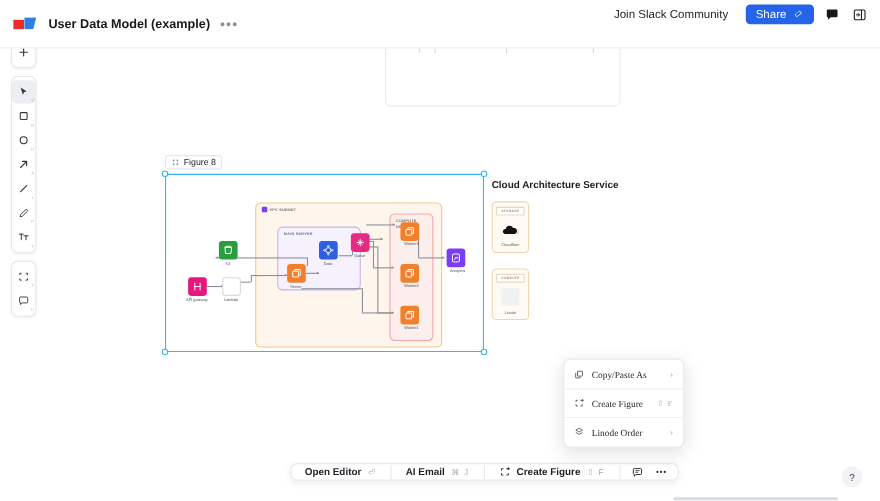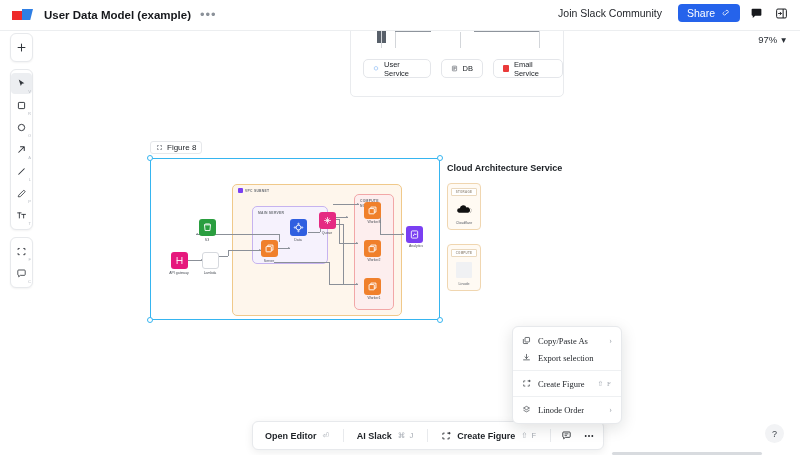--- a/index.html
+++ b/index.html
@@ -7,21 +7,21 @@
   body {
     font-family: "Liberation Sans", sans-serif;
     background: #ffffff;
     color: #1a1a1a;
     font-size: 11px;
     position: relative;
   }
 
   
   .topbar {
-    position: absolute; top: 0; left: 0; width: 800px; height: 31px;
+    position: absolute; top: 0; left: 0; width: 800px; height: 44px;
     background: #ffffff; border-bottom: 1px solid #eceef0;
     display: flex; align-items: center; z-index: 40;
   }
   .logo { margin-left: 12px; width: 22px; height: 12px; position: relative; }
   .logo .l1 { position:absolute; left:0; top:2px; width:10px; height:9px; background:#ee2b2b; clip-path: polygon(0 0,100% 0,100% 100%,0 100%); }
   .logo .l2 { position:absolute; left:10px; top:0px; width:11px; height:11px; background:#2f7fe4; clip-path: polygon(0 0,100% 0,75% 100%,0 100%); }
   .doc-title { margin-left: 10px; font-size: 11.5px; font-weight: 600; color: #16181c; }
   .title-dots { margin-left: 9px; color: #8b9199; font-size: 13px; letter-spacing: 1px; cursor: pointer; line-height: 6px; }
 
   .segmented {
@@ -124,21 +124,21 @@
     box-shadow: 0 4px 16px rgba(16,20,26,0.13); padding:5px 0; z-index:60;font-family:Liberation Serif, serif;
   }
   .ctxitem { height:17px; display:flex; align-items:center; padding:0 9px; font-size:8.5px; color:#1d2126; cursor:pointer; gap:7px; }
   .ctxitem .cilbl { flex:1; }
   .ctxitem .cisc { font-size:7px; color:#a5abb3; letter-spacing:1px; }
   .ctxitem .cichev { color:#9aa0a8; font-size:8px; }
   .ctxsep { height:1px; background:#eef0f2; margin:4px 0; }
 
   
   .bottombar {
-    position:absolute; left:252px; top:421px; height:29px;
+    position:absolute; left:264px; top:421px; height:16px;
     background:#fff; border:1px solid #e7e9ec; border-radius:6px;
     box-shadow: 0 2px 8px rgba(16,20,26,0.08);
     display:flex; align-items:center; padding:0 5px; gap:3px; z-index:55;
   }
   .bbtn { height:17px; padding:0 7px; border-radius:4px; display:flex; align-items:center; gap:6px; font-size:9px; font-weight:600; color:#1d2126; cursor:pointer; }
   .bbtn .sc { font-size:7.5px; font-weight:400; color:#a5abb3; letter-spacing:1px; }
   .bdiv { width:1px; height:13px; background:#e8eaed; margin:0 3px; }
   .bico { width:19px; height:17px; display:flex; align-items:center; justify-content:center; border-radius:4px; cursor:pointer; color:#1d2126; }
 
   .helpbtn {
@@ -269,39 +269,20 @@
 
     <div class="seqmsg" style="left:18px; top:8px; width:144px;"></div>
     <div class="ah" style="left:160px; top:6.4px;"></div>
     <div class="seqlabel" style="left:56px; top:4.5px;">Send welcome email</div>
 
     <div class="seqmsg" style="left:18px; top:25px; width:144px;"></div>
     <div class="ahl" style="left:18px; top:23.4px;"></div>
     <div class="seqlabel" style="left:54px; top:21.5px;">Email sent confirmation</div>
   </div>
 
-  <div class="legendrow">
-    <div class="legbtn">
-      <svg width="7" height="7" viewBox="0 0 16 16">
-          <path d="M8 2.4l4.4 2.5v5.2L8 12.6 3.6 10.1V4.9z" fill="none" stroke="#7fb3f5" stroke-width="1.6"></path>
-        </svg>
-      <span>User Service</span>
-    </div>
-    <div class="legbtn">
-      <svg width="7" height="7" viewBox="0 0 16 16" fill="none" stroke="#4b5058" stroke-width="1.3">
-          <rect x="3.2" y="2.6" width="9.6" height="10.8" rx="1.2"></rect>
-          <path d="M5.2 5.6h5.6M5.2 8h5.6M5.2 10.4h3.4"></path>
-        </svg>
-      <span>DB</span>
-    </div>
-    <div class="legbtn">
-      <span style="width:7px;height:7px;background:#ea3a3a;border-radius:1px;display:inline-block;"></span>
-      <span>Email Service</span>
-    </div>
-  </div>
 </div>
 
 <div class="figtag">
   <svg width="7" height="7" viewBox="0 0 16 16" fill="none" stroke="#4b5058" stroke-width="1.5" stroke-linecap="round">
     <path d="M3.4 5.4V3.6h1.8M10.8 3.6h1.8v1.8M12.6 10.6v1.8h-1.8M5.2 12.4H3.4v-1.8"></path>
   </svg>
   <span>Figure 8</span>
 </div>
 
 <div class="figframe">
@@ -467,26 +448,20 @@
 
 <div class="ctxmenu">
   <div class="ctxitem">
     <svg width="9" height="9" viewBox="0 0 16 16" fill="none" stroke="#3b4046" stroke-width="1.3">
         <rect x="5.4" y="2.6" width="8" height="8" rx="1"></rect>
         <path d="M10.6 13.4H3.4a1 1 0 01-1-1V5.4"></path>
       </svg>
     <span class="cilbl">Copy/Paste As</span>
     <span class="cichev">›</span>
   </div>
-  <div class="ctxitem">
-    <svg width="9" height="9" viewBox="0 0 16 16" fill="none" stroke="#3b4046" stroke-width="1.3" stroke-linecap="round">
-        <path d="M8 9.6V2.4M5.2 6.8L8 9.6l2.8-2.8M2.8 12.2h10.4"></path>
-      </svg>
-    <span class="cilbl">Export selection</span>
-  </div>
   <div class="ctxsep"></div>
   <div class="ctxitem">
     <svg width="9" height="9" viewBox="0 0 16 16" fill="none" stroke="#3b4046" stroke-width="1.3" stroke-linecap="round">
         <path d="M3 5.6V3.4h2.2M13 10.4v2.2h-2.2M5.2 12.6H3v-2.2M10.6 3.4H12M13.4 2.2v2.6M12.1 3.5h2.6"></path>
       </svg>
     <span class="cilbl">Create Figure</span>
     <span class="cisc">⇧ F</span>
   </div>
   <div class="ctxsep"></div>
   <div class="ctxitem">
@@ -499,21 +474,21 @@
   </div>
 </div>
 
 <div class="bottombar">
   <div class="bbtn">
     <span>Open Editor</span>
     <span class="sc">⏎</span>
   </div>
   <div class="bdiv"></div>
   <div class="bbtn">
-    <span>AI Slack</span>
+    <span>AI Email</span>
     <span class="sc">⌘ J</span>
   </div>
   <div class="bdiv"></div>
   <div class="bbtn">
     <svg width="10" height="10" viewBox="0 0 16 16" fill="none" stroke="#1d2126" stroke-width="1.3" stroke-linecap="round">
         <path d="M3 5.6V3.4h2.2M13 10.4v2.2h-2.2M5.2 12.6H3v-2.2M10.6 3.4H12M13.4 2.2v2.6M12.1 3.5h2.6"></path>
       </svg>
     <span>Create Figure</span>
     <span class="sc">⇧ F</span>
   </div>

